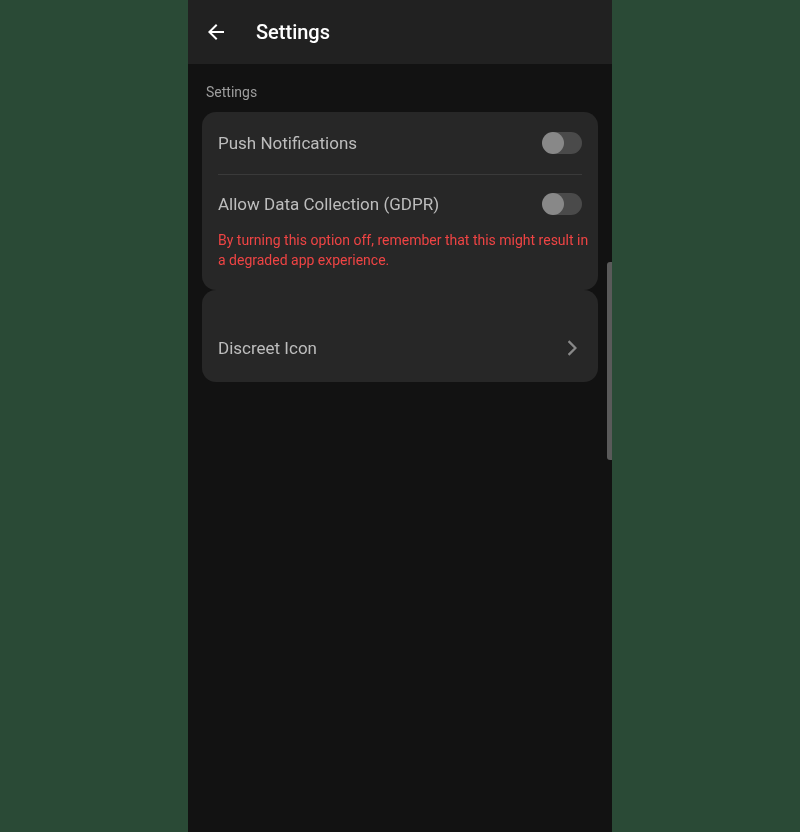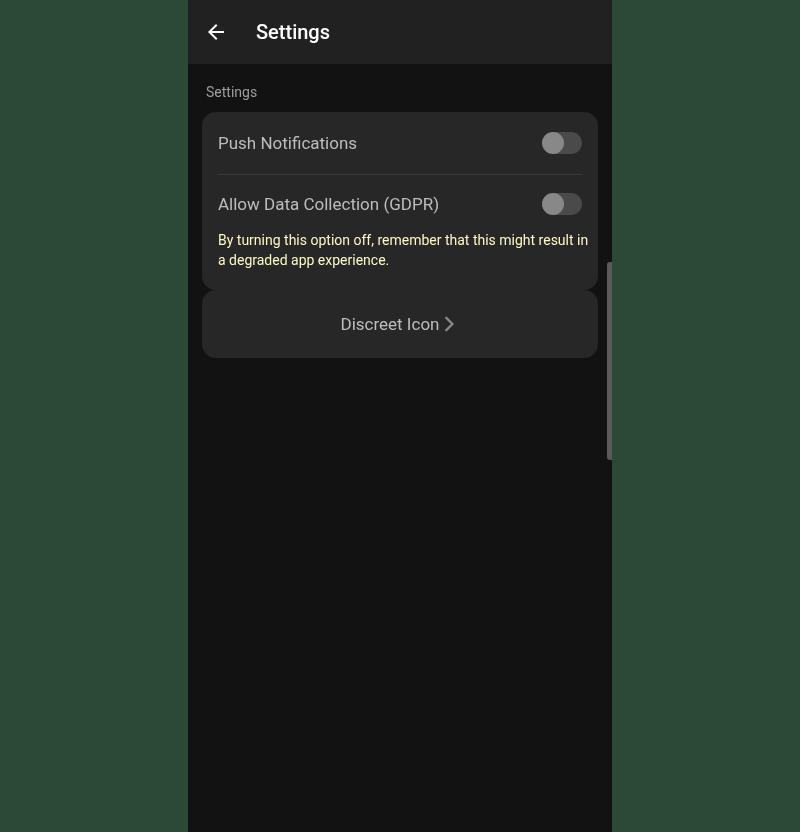--- a/index.html
+++ b/index.html
@@ -87,31 +87,32 @@
       border-radius: 50%;
       left: -2px;
       top: 0;
     }
     .divider {
       height: 1px;
       background: #3a3a3a;
       margin: 0 16px;
     }
     .description {
-      color: #fef9c3;
+      color: #ef4444;
       font-size: 14px;
       line-height: 1.4;
       padding: 8px 4px 20px 16px;
     }
     .nav-row {
       display: flex;
       align-items: center;
-      justify-content: center;
+      justify-content: space-between;
       padding: 24px 16px;
       cursor: pointer;
+      margin-top: 24px;
     }
     .chevron {
       width: 20px;
       height: 20px;
       display: flex;
       align-items: center;
       justify-content: center;
     }
     .chevron svg {
       width: 10px;

